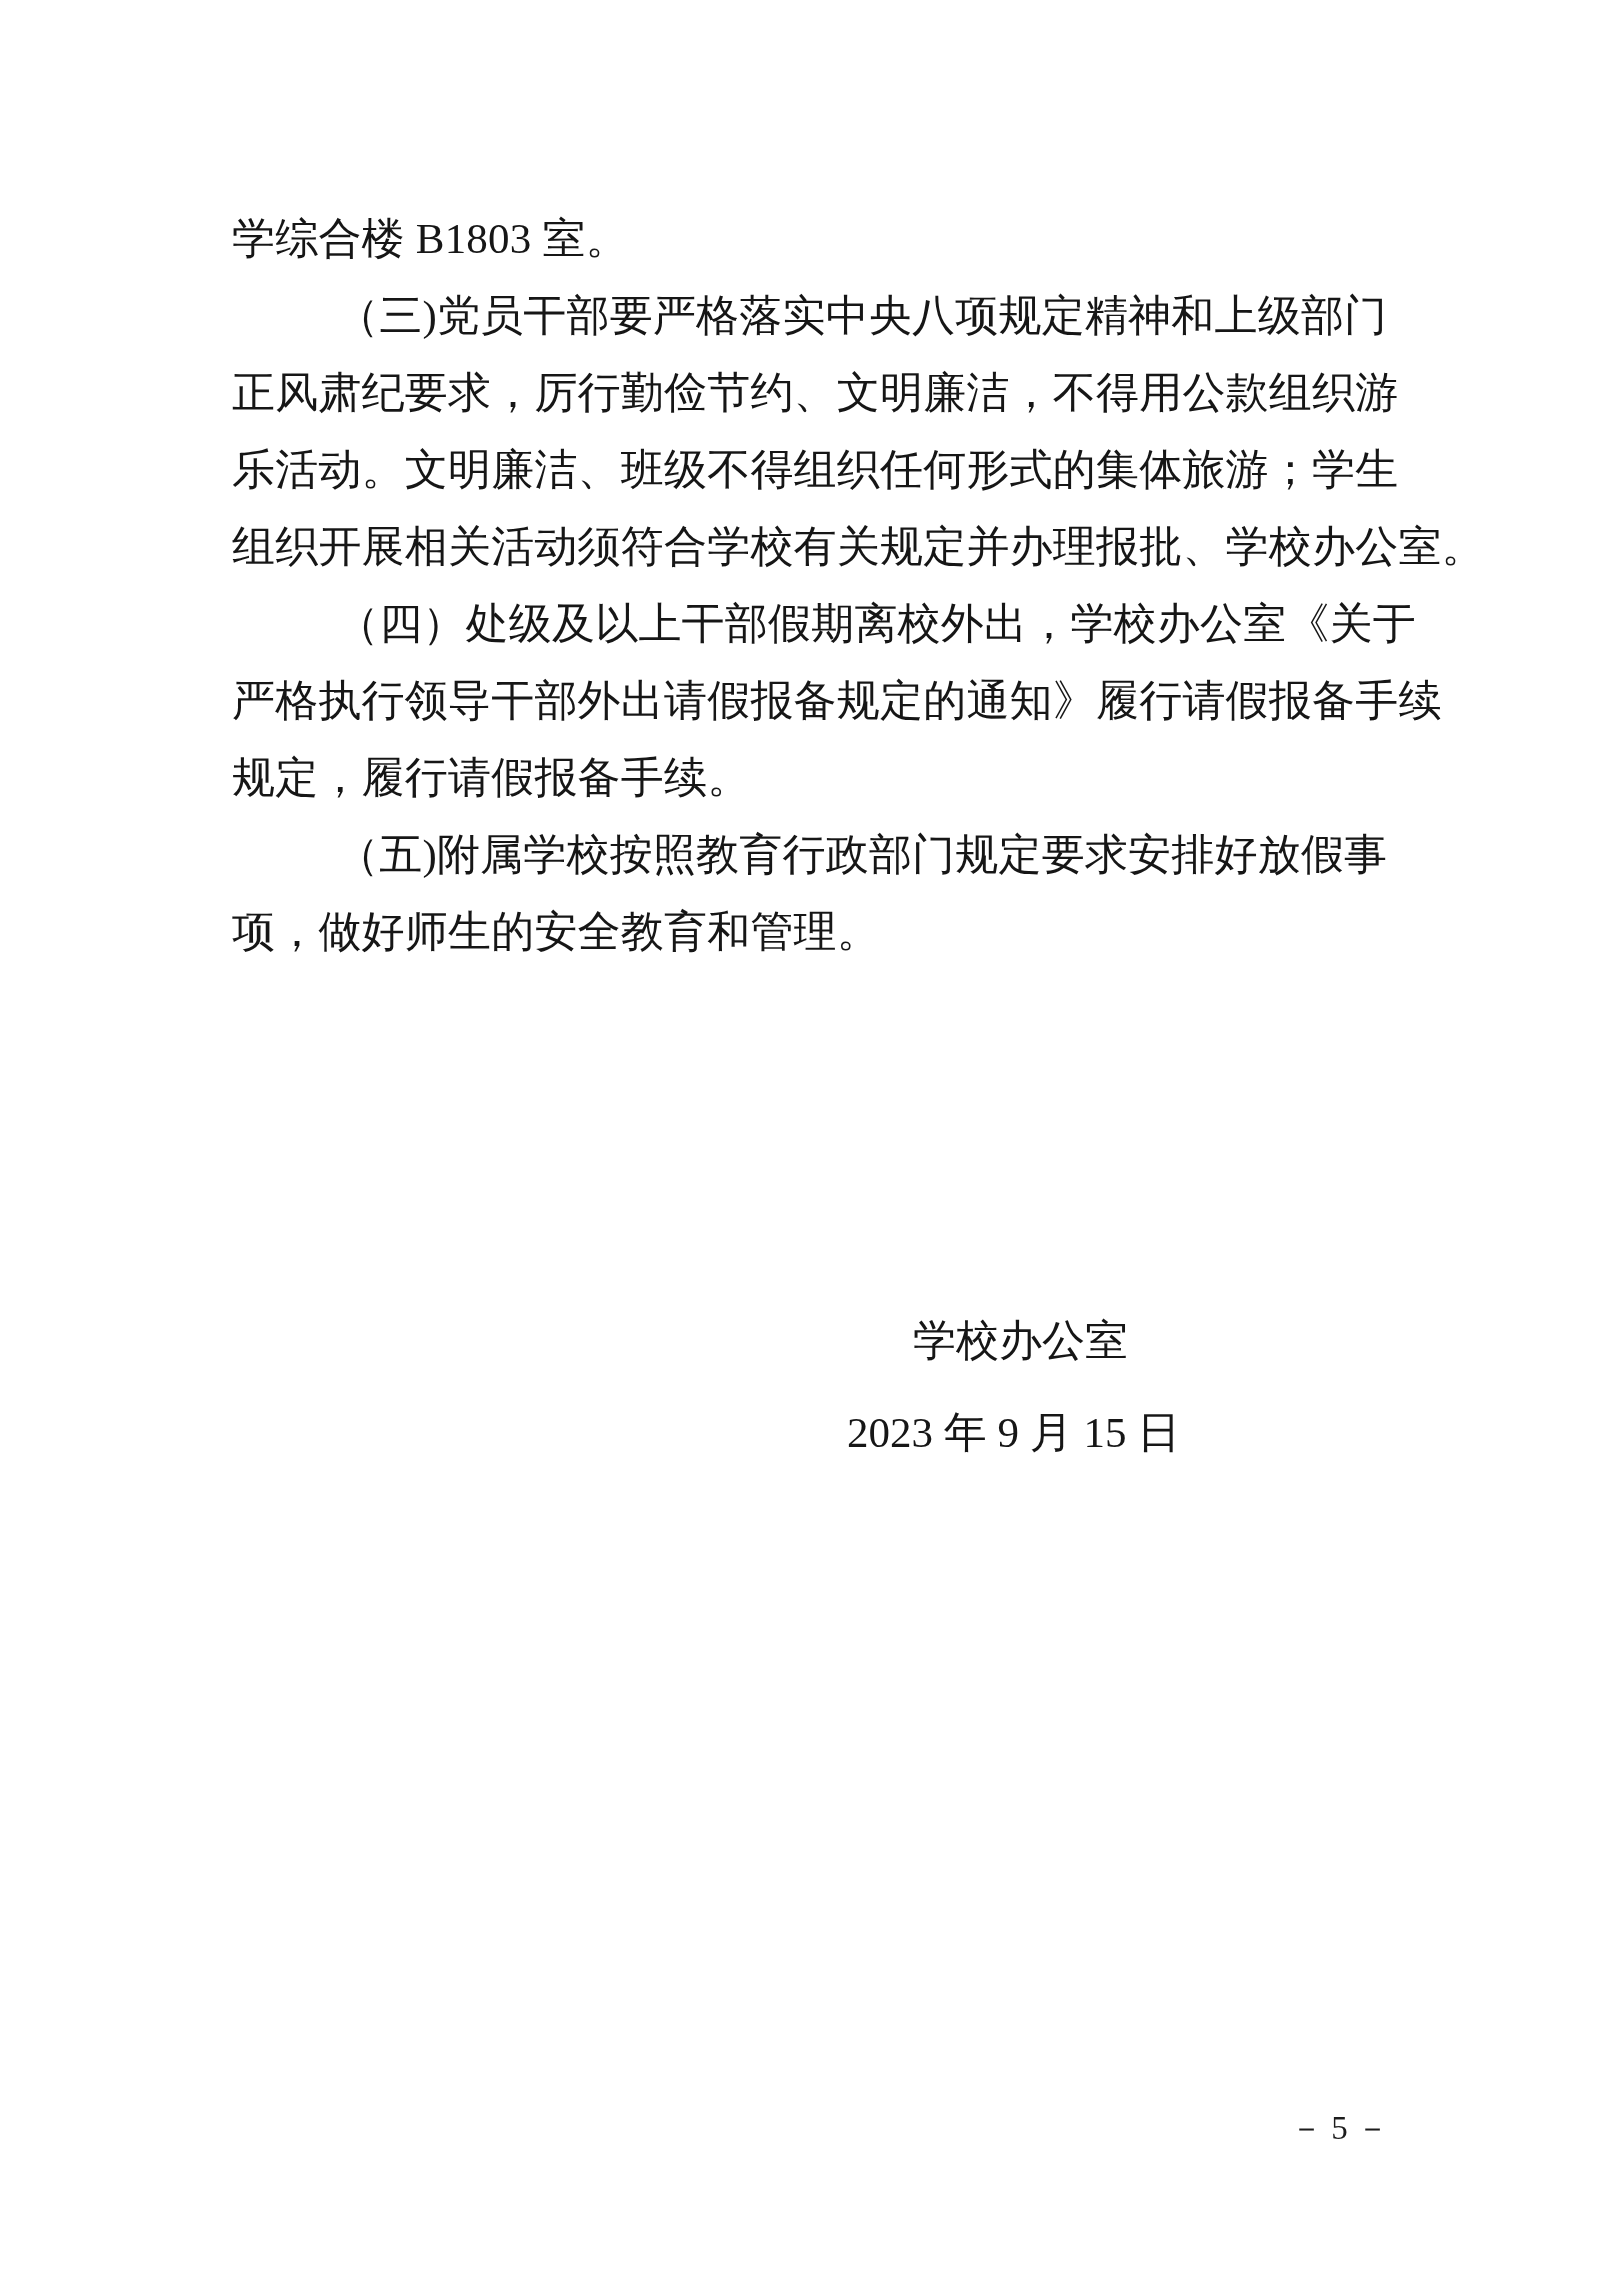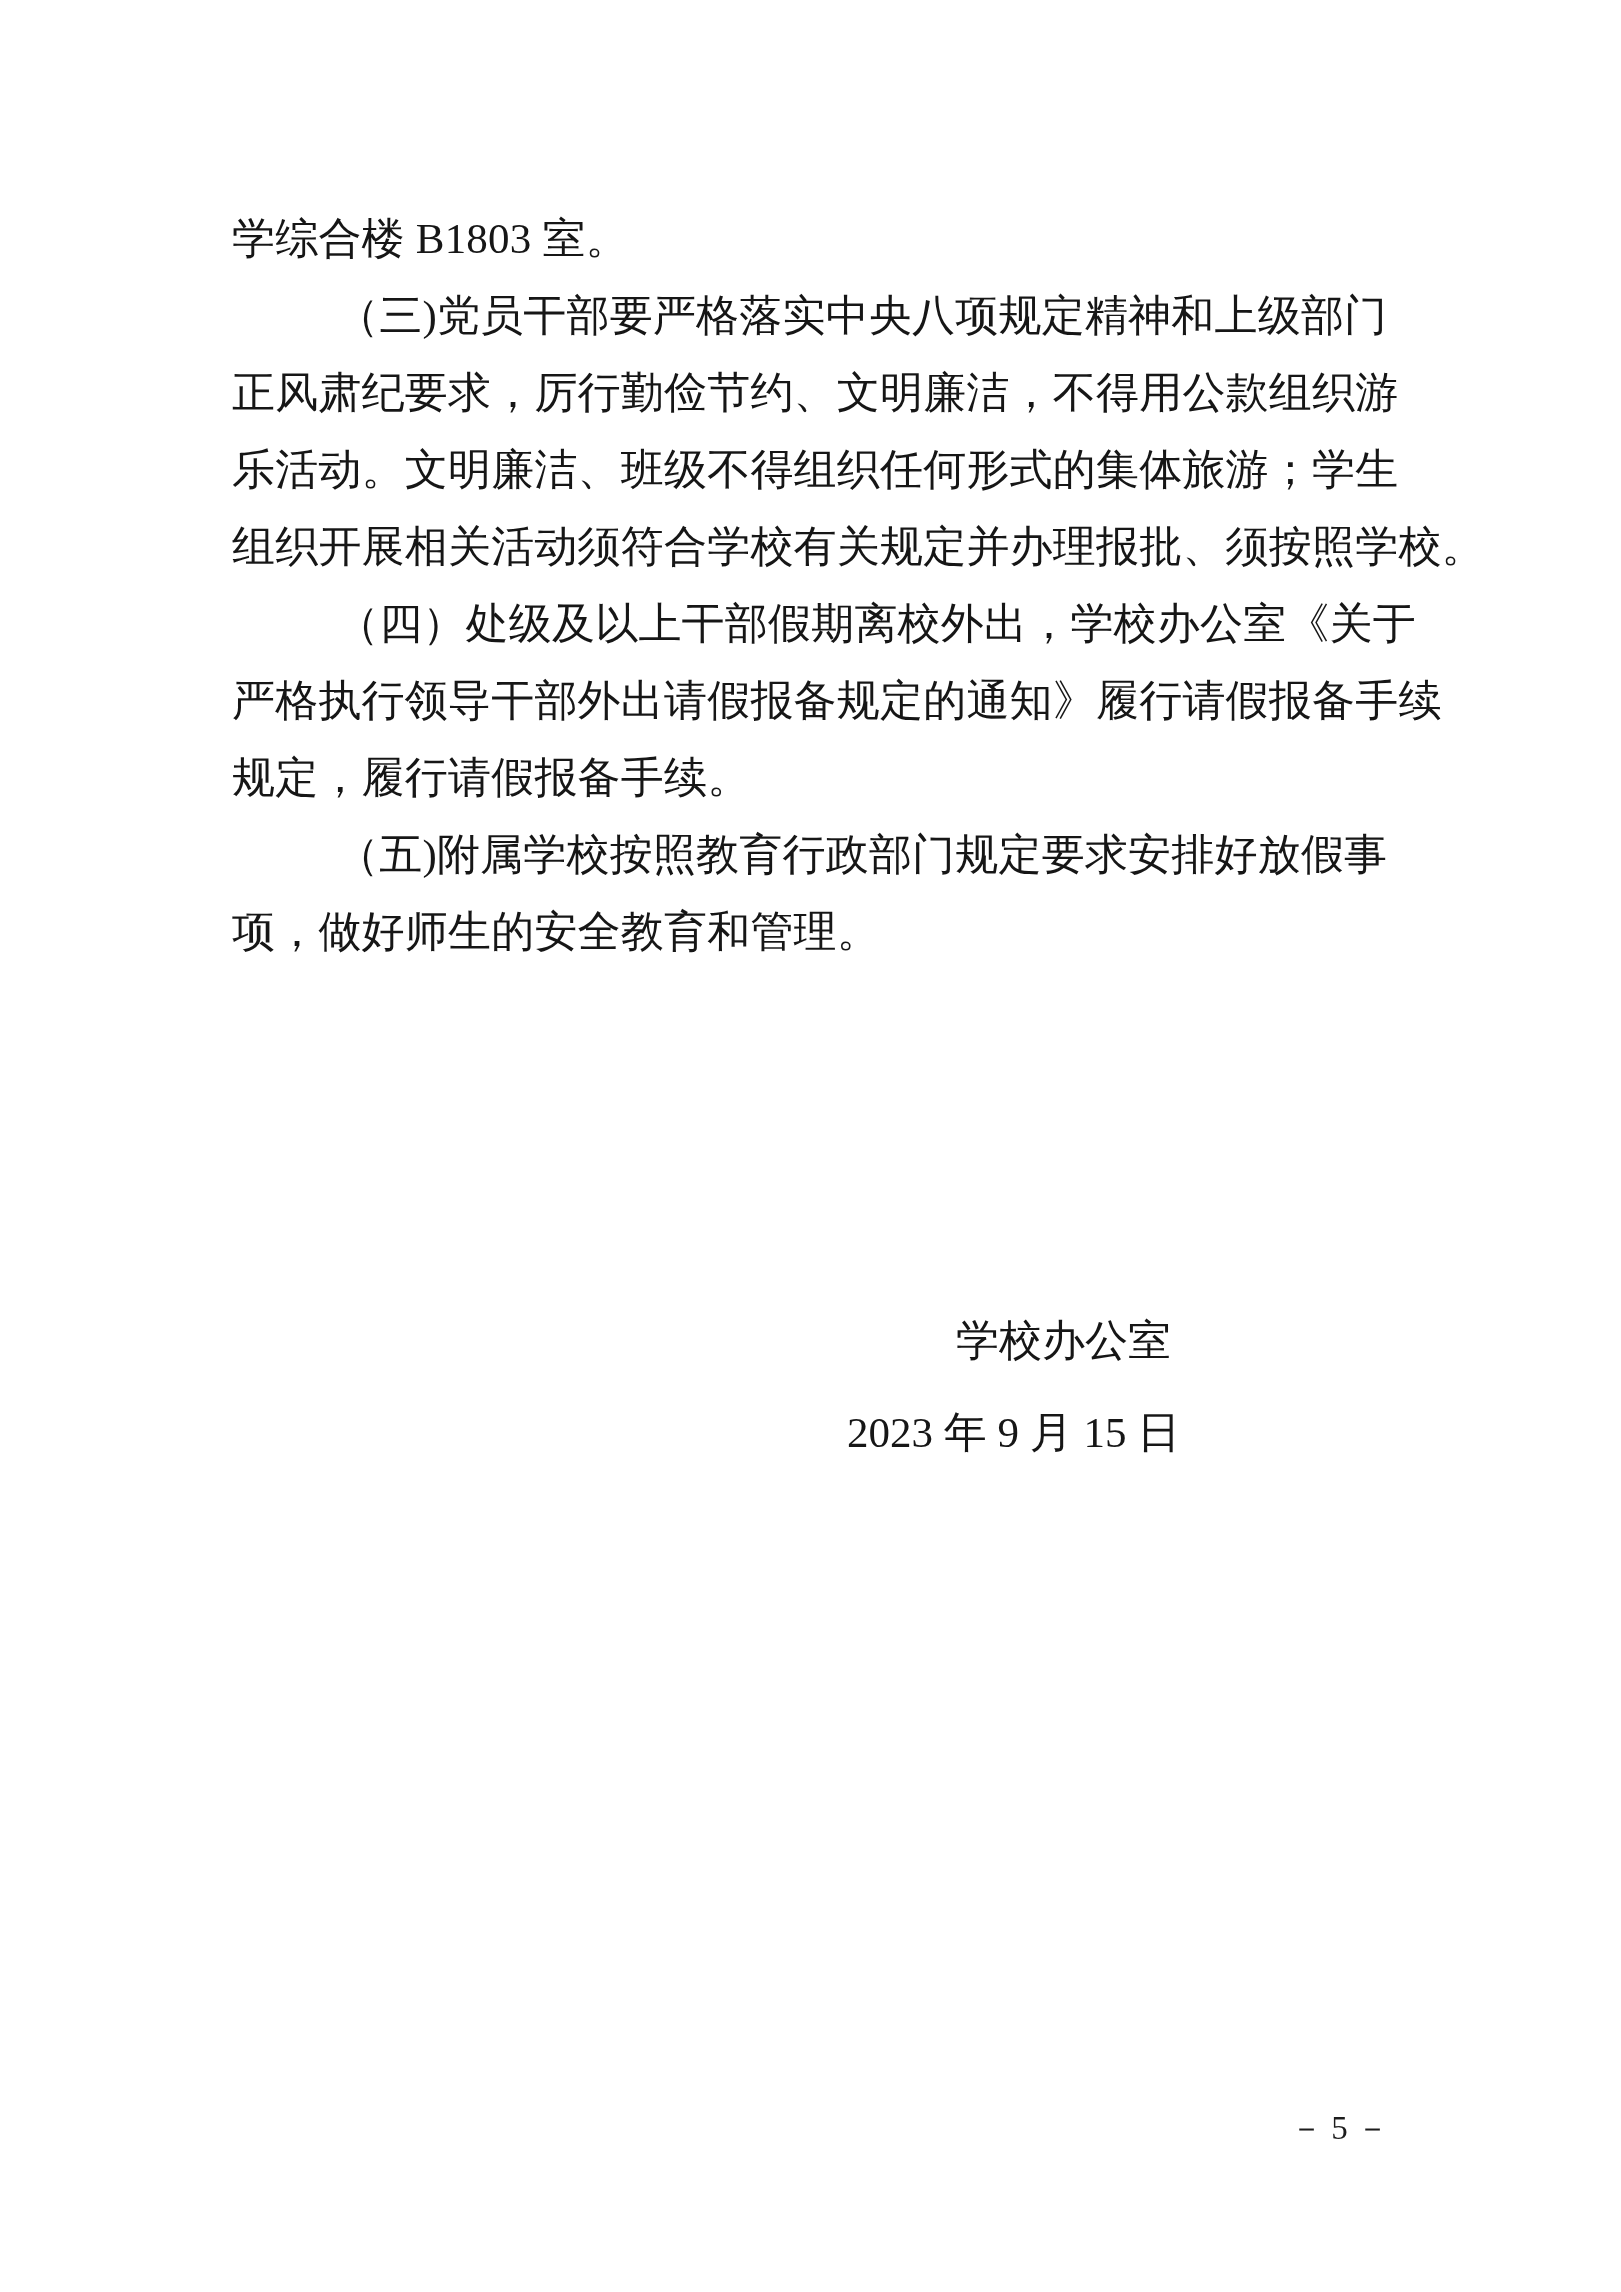--- a/index.html
+++ b/index.html
@@ -34,21 +34,20 @@
   .line.indent {
     padding-left: 104px;
   }
   .signature-office {
     position: absolute;
     left: 913px;
     top: 1315px;
     font-size: 43px;
     line-height: 51px;
     white-space: nowrap;
-    margin-left: 43px;
   }
   .signature-date {
     position: absolute;
     left: 847px;
     top: 1407px;
     font-size: 43px;
     line-height: 51px;
     white-space: nowrap;
     text-align: center;
   }
@@ -65,21 +64,21 @@
 </head>
 <body>
 
 <div class="page">
 
   <div class="text-block">
     <div class="line">学综合楼 B1803 室。</div>
     <div class="line indent">（三)党员干部要严格落实中央八项规定精神和上级部门</div>
     <div class="line">正风肃纪要求，厉行勤俭节约、文明廉洁，不得用公款组织游</div>
     <div class="line">乐活动。文明廉洁、班级不得组织任何形式的集体旅游；学生</div>
-    <div class="line">组织开展相关活动须符合学校有关规定并办理报批、须按照学校。</div>
+    <div class="line">组织开展相关活动须符合学校有关规定并办理报批、学校办公室。</div>
     <div class="line indent">（四）处级及以上干部假期离校外出，学校办公室《关于</div>
     <div class="line">严格执行领导干部外出请假报备规定的通知》履行请假报备手续</div>
     <div class="line">规定，履行请假报备手续。</div>
     <div class="line indent">（五)附属学校按照教育行政部门规定要求安排好放假事</div>
     <div class="line">项，做好师生的安全教育和管理。</div>
   </div>
 
   <div class="signature-office">学校办公室</div>
   <div class="signature-date">2023 年 9 月 15 日</div>
 

